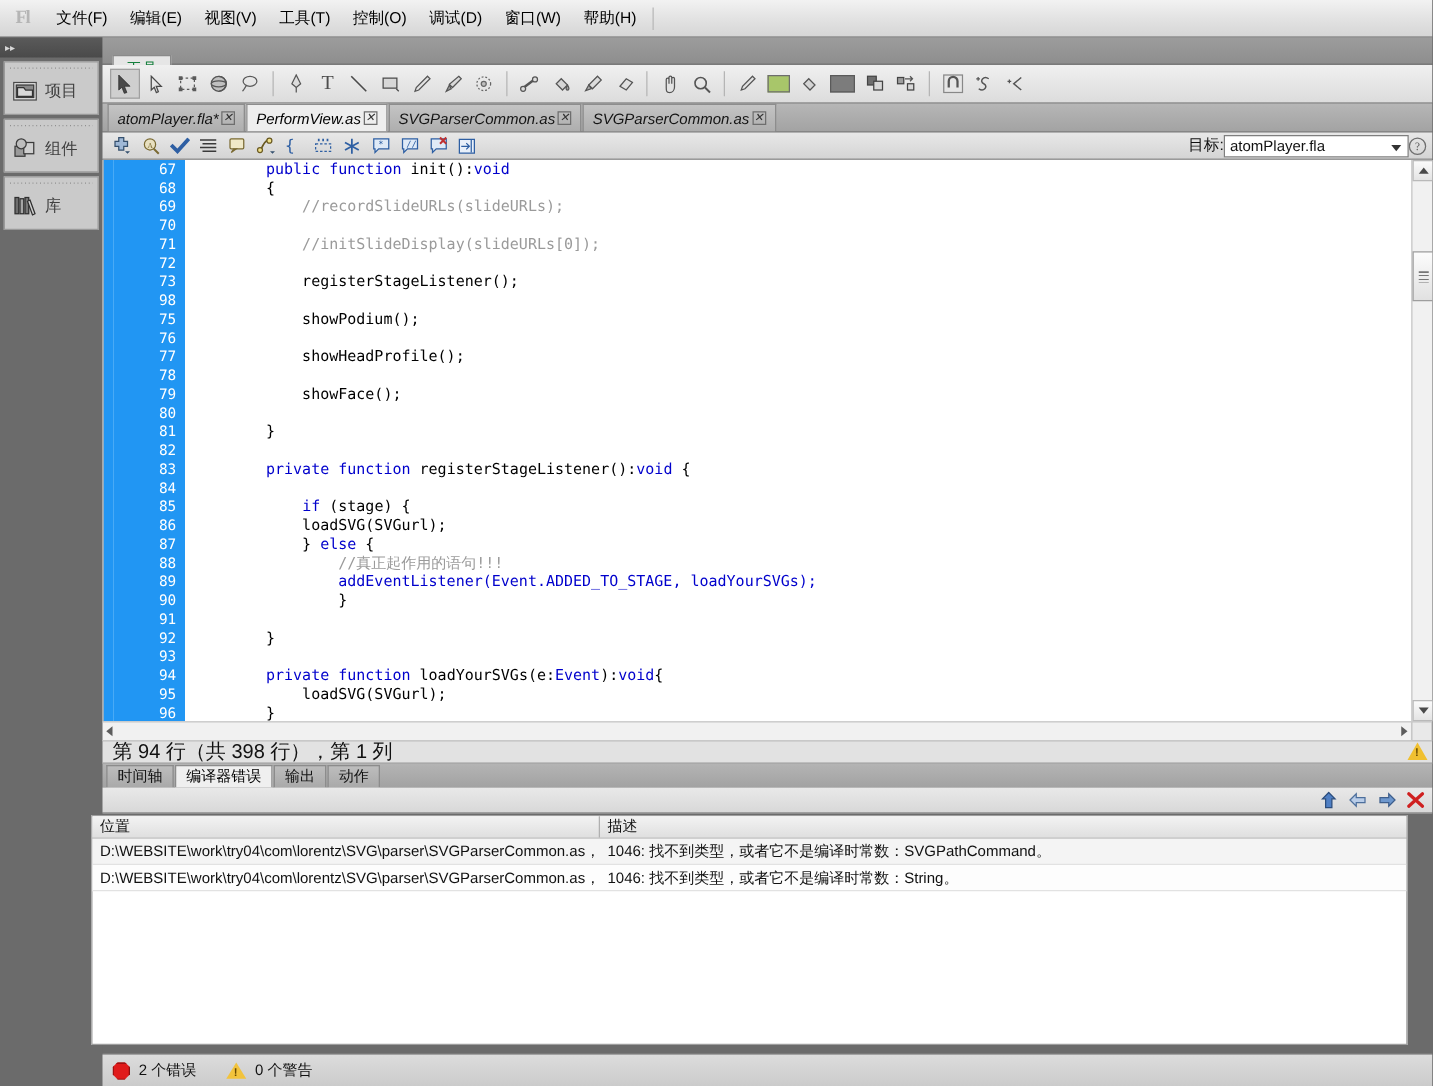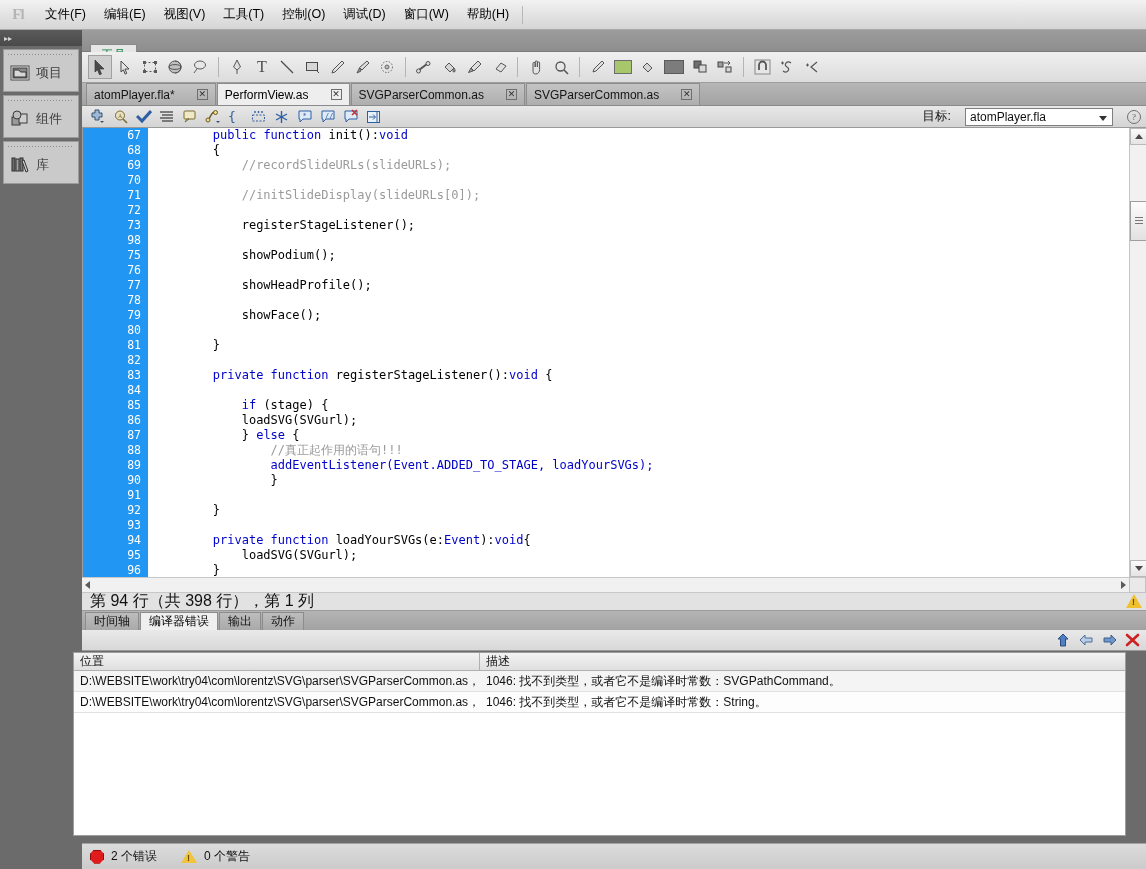--- a/index.html
+++ b/index.html
@@ -104,43 +104,43 @@
   .swatch-grey { width: 20px; height: 14px; background: #7c7c7c; border: 1px solid #5a5a5a; }
 
   
   .doctabs {
     position: absolute; left: 82px; top: 83px; width: 1064px; height: 23px;
     background: linear-gradient(to bottom,#b6b6b6,#a3a3a3);
     border-bottom: 1px solid #8a8a8a;
     display: flex; align-items: flex-end; padding-left: 4px;
   }
   .doctab {
-    height: 22px; display: flex; align-items: center; gap: 22px;
+    height: 22px; display: flex; align-items: center; gap: 2px;
     padding: 0 7px; font-size: 12px; color: #141414;
     background: linear-gradient(to bottom,#c4c4c4,#aeaeae);
-    border: 1px solid #8d8d8d; border-bottom: none; margin-right: 1px;
+    border: 1px solid #8d8d8d; border-bottom: none; margin-right: 1px; font-style: italic;
   }
   .doctab.active { background: #eeeeee; color: #000; }
   .tab-x {
     width: 11px; height: 11px; position: relative; display: inline-block;
     border: 1px solid #6e6e6e; color: #333; font-size: 9px; line-height: 9px; text-align: center;
   }
 
   
   .scripttb {
     position: absolute; left: 82px; top: 106px; width: 1064px; height: 22px;
     background: linear-gradient(to bottom,#e8e8e8,#d4d4d4);
     border-bottom: 1px solid #9a9a9a;
     display: flex; align-items: center; padding-left: 5px; gap: 2px;
   }
   .sbtn {
     width: 21px; height: 19px; display: flex; align-items: center; justify-content: center;
     border: 1px solid transparent;
   }
-  .script-right { margin-left: auto; display: flex; align-items: center; gap: 14px; padding-right: 5px; }
+  .script-right { margin-left: auto; display: flex; align-items: center; gap: 0; padding-right: 5px; }
   .target-label { font-size: 12.5px; color: #111; }
   .target-select {
     width: 148px; height: 18px; background: #fff; border: 1px solid #7f7f7f;
     display: flex; align-items: center; padding-left: 4px; font-size: 12px; color: #111;
     position: relative;
   }
   .target-select .caret-dn { position: absolute; right: 5px; top: 7px; }
   .help-circ {
     width: 14px; height: 14px; border-radius: 50%; border: 1.3px solid #6f6f6f; color: #555;
     font-size: 9px; display: flex; align-items: center; justify-content: center;

